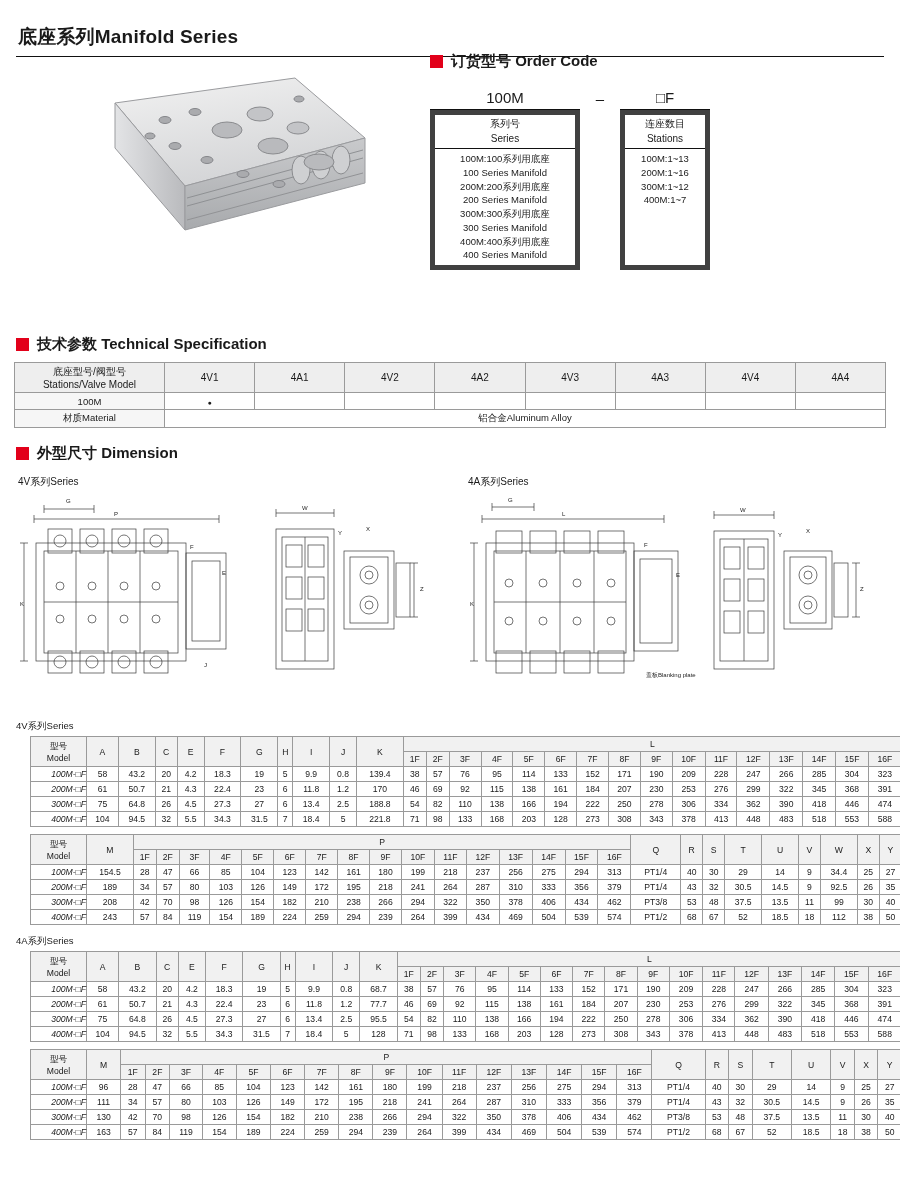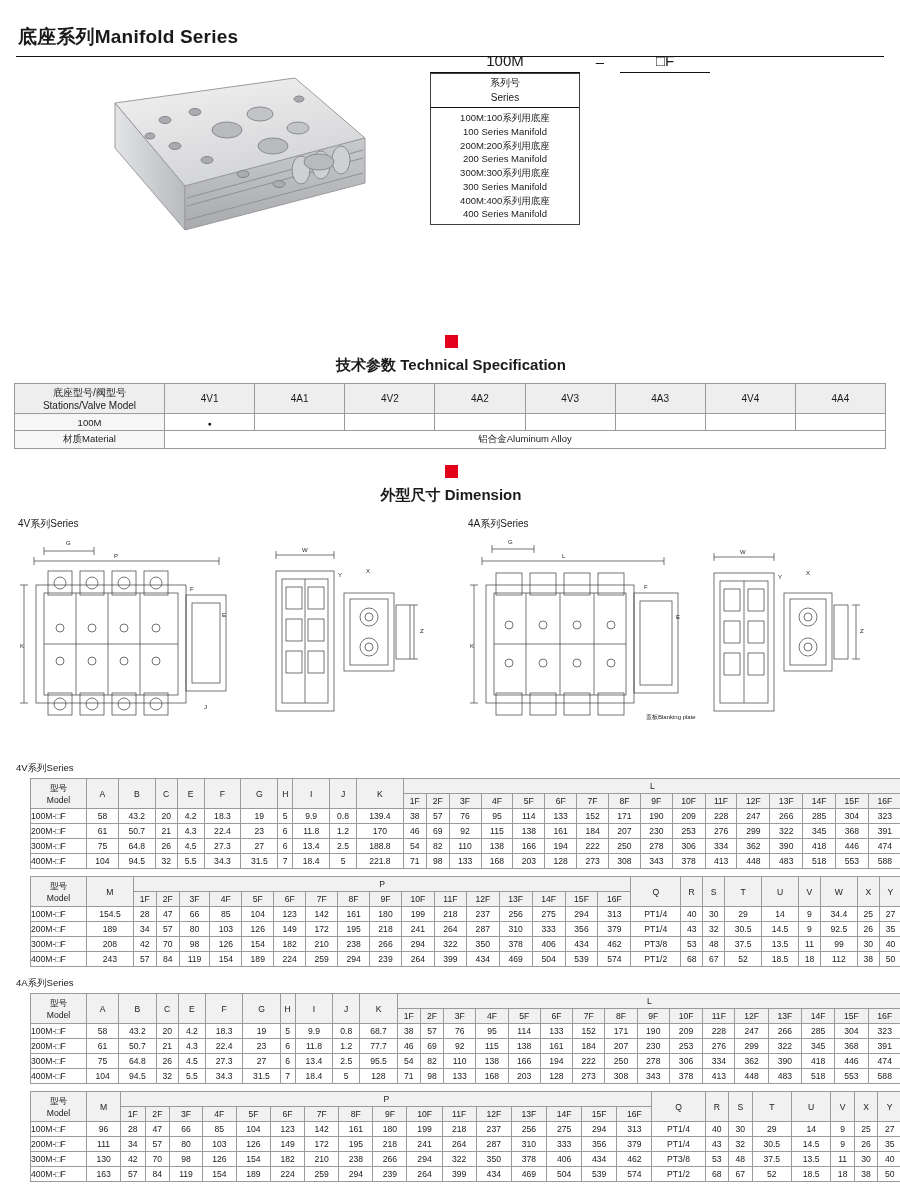--- a/index.html
+++ b/index.html
@@ -15,33 +15,33 @@
   .page { position:relative; width:900px; height:1193px; padding:16px 14px; }
 
   
   .page-title {
     font-size:19px; font-weight:bold; letter-spacing:.2px;
     padding:8px 4px 6px 4px;
   }
   .title-rule { border-bottom:1.5px solid #111; margin:0 2px 0 2px; }
 
   
-  .sec-head { display:flex; align-items:center; gap:8px; margin:16px 0 8px 2px;flex-direction:column; }
+  .sec-head { display:flex; align-items:center; gap:8px; margin:16px 0 8px 2px; }
   .sec-mark { width:13px; height:13px; background:#e2001a; display:inline-block; }
   .sec-text { font-size:15px; font-weight:bold; }
 
   
   .ordercode { position:absolute; left:430px; top:52px; width:330px; }
   .oc-head { display:flex; align-items:center; gap:8px; margin-bottom:18px; }
   .oc-row { display:flex; align-items:flex-end; gap:0; justify-content:flex-start; }
   .oc-code { width:150px; text-align:center; font-size:15px; padding-bottom:3px; border-bottom:1px solid #111; }
   .oc-dash { width:40px; text-align:center; font-size:15px; padding-bottom:3px; }
   .oc-code2 { width:90px; text-align:center; font-size:15px; padding-bottom:3px; border-bottom:1px solid #111; }
   .oc-boxes { display:flex; gap:40px; margin-top:0; }
-  .oc-box { border:1px solid #404040; font-size:9.5px; text-align:center; line-height:1.45; }
+  .oc-box { border:5px solid #404040; font-size:9.5px; text-align:center; line-height:1.45; }
   .oc-box .hd { border-bottom:1px solid #111; padding:2px 6px; font-size:10px; }
   .oc-box .bd { padding:3px 6px; }
   .oc-left { width:150px; }
   .oc-right { width:90px; }
 
   
   .photo { position:absolute; left:55px; top:48px; width:330px; height:230px; }
 
   
   table { border-collapse:collapse; width:100%; font-size:9.5px; }
@@ -50,21 +50,21 @@
   .spec-table tr:first-child td { background:#eeeeee; height:26px; font-size:10px; }
   .spec-table .rowlabel { background:#f6f6f6; }
   .dot::after { content:"●"; font-size:7px; }
   .dim-label { font-size:10px; margin:4px 0 2px 4px; }
   .drawing { border:0; }
 
   
   .dt { font-size:8.6px;margin-left:16px; }
   .dt td { height:15px; padding:1px 0; }
   .dt .hd { background:#f1f1f1; }
-  .dt .modelcell { text-align:left; white-space:nowrap; }
+  .dt .modelcell { text-align:right; white-space:nowrap;font-style:italic; }
   .grp-label { font-size:9.5px; margin:10px 0 3px 2px; }
   .tbl-gap { height:7px; }
 </style>
 </head>
 <body>
 
 <div class="page">
 
   <div class="page-title">底座系列Manifold Series</div>
   <div class="title-rule"></div>
@@ -111,40 +111,56 @@
       <ellipse cx="120" cy="98" rx="6" ry="3.5" fill="#aaabae" stroke="#85868a"></ellipse>
       <ellipse cx="152" cy="112" rx="6" ry="3.5" fill="#aaabae" stroke="#85868a"></ellipse>
       <ellipse cx="188" cy="126" rx="6" ry="3.5" fill="#aaabae" stroke="#85868a"></ellipse>
       <ellipse cx="224" cy="136" rx="6" ry="3.5" fill="#aaabae" stroke="#85868a"></ellipse>
       <ellipse cx="244" cy="51" rx="5" ry="3" fill="#aaabae" stroke="#85868a"></ellipse>
       <ellipse cx="95" cy="88" rx="5" ry="3" fill="#aaabae" stroke="#85868a"></ellipse>
     </svg>
   </div>
 
   <div class="ordercode">
+    <div class="oc-head">
+      <span class="sec-mark"></span>
+      <span class="sec-text">订货型号 Order Code</span>
+    </div>
     <div class="oc-row">
       <div class="oc-code">100M</div>
       <div class="oc-dash">–</div>
       <div class="oc-code2">□F</div>
     </div>
     <div class="oc-boxes">
       <div class="oc-box oc-left">
         <div class="hd">
           <span>系列号</span><br>
           <span>Series</span>
         </div>
         <div class="bd">
           <div>100M:100系列用底座</div>
           <div>100 Series Manifold</div>
           <div>200M:200系列用底座</div>
           <div>200 Series Manifold</div>
           <div>300M:300系列用底座</div>
           <div>300 Series Manifold</div>
           <div>400M:400系列用底座</div>
           <div>400 Series Manifold</div>
+        </div>
+      </div>
+      <div class="oc-box oc-right">
+        <div class="hd">
+          <span>连座数目</span><br>
+          <span>Stations</span>
+        </div>
+        <div class="bd">
+          <div>100M:1~13</div>
+          <div>200M:1~16</div>
+          <div>300M:1~12</div>
+          <div>400M:1~7</div>
         </div>
       </div>
     </div>
   </div>
 
   <div style="height:262px"></div>
   <div class="sec-head">
     <span class="sec-mark"></span>
     <span class="sec-text">技术参数 Technical Specification</span>
   </div>

